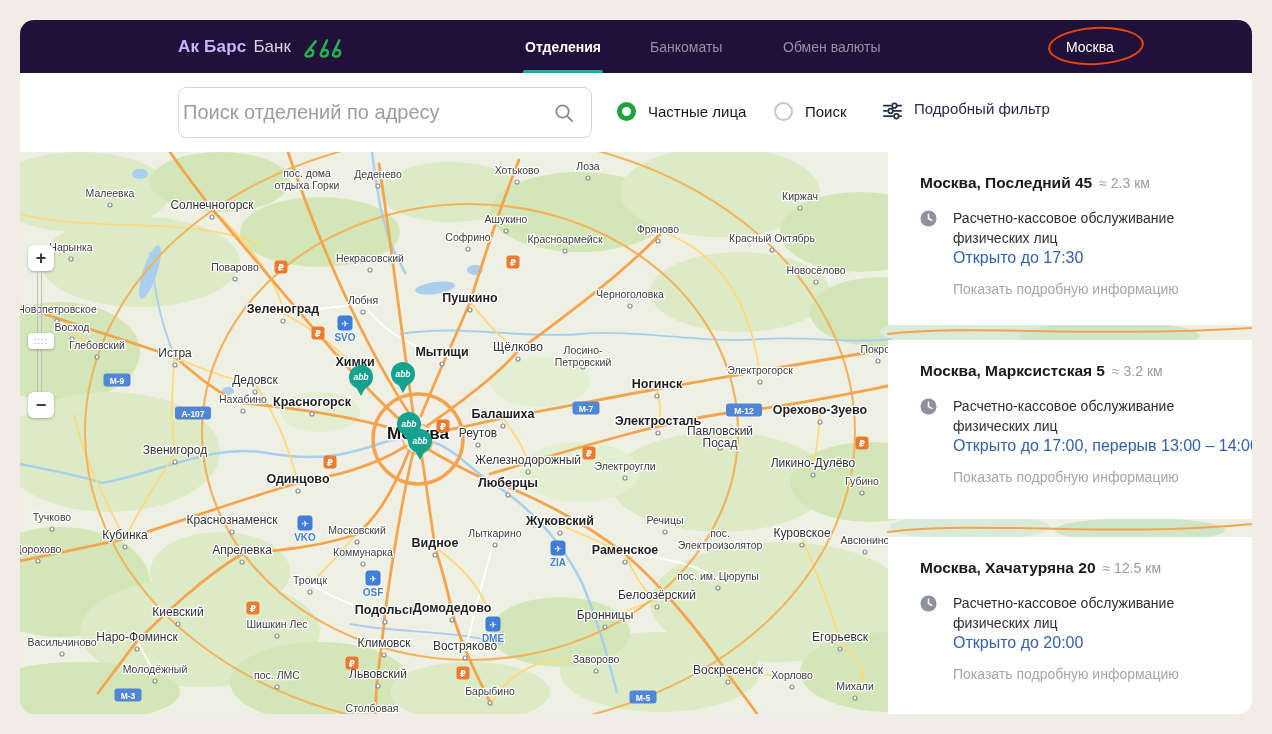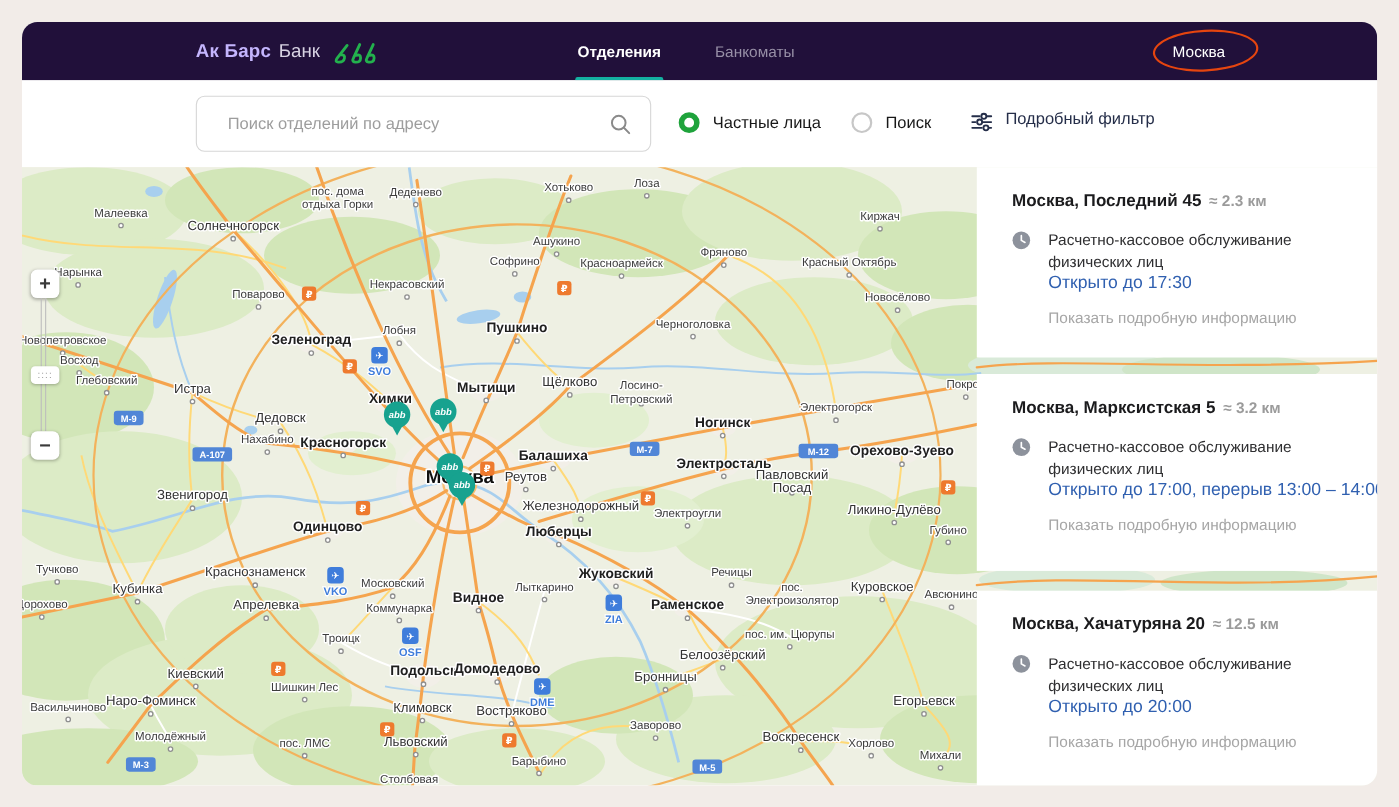--- a/index.html
+++ b/index.html
@@ -20,21 +20,21 @@
   .tab{position:absolute;top:0;height:53px;display:flex;align-items:center;font-size:14px;color:#978fa6;cursor:pointer}
   .tab.active{color:#fff;font-weight:700}
   .tab.active::after{content:'';position:absolute;left:-2px;right:-2px;bottom:0;height:3px;background:var(--accent-teal);border-radius:2px 2px 0 0}
   .tab0{left:505px}.tab1{left:630px}.tab2{left:763px}
   .city{position:absolute;left:1046px;top:0;height:53px;display:flex;align-items:center;font-size:14px;color:#fff;cursor:pointer}
   .city-ellipse{position:absolute;left:1028px;top:7px;width:96px;height:38px;border:2.5px solid var(--annotation-red);border-radius:50%;transform:rotate(-3deg);pointer-events:none}
 
   
   .toolbar{position:relative;height:79px;background:#fff}
   .search-box{position:absolute;left:158px;top:14px;width:414px;height:51px;border:1px solid #d6d6d6;border-radius:8px;display:flex;align-items:center;background:#fff}
-  .search-box input{border:none;outline:none;flex:1;margin-left:26px;font-size:15px;color:#3b82f6;font-family:inherit;background:transparent}
+  .search-box input{border:none;outline:none;flex:1;margin-left:2px;font-size:20px;color:#3b82f6;font-family:inherit;background:transparent}
   .search-box input::placeholder{color:#9d9d9d}
   .search-ico{width:20px;height:20px;margin-right:17px;flex:0 0 auto}
   .radio{position:absolute;top:29px;display:flex;align-items:center;font-size:15px;color:#181818;cursor:pointer}
   .radio .rdot{width:19px;height:19px;border-radius:50%;background:#fff;margin-right:12px;flex:0 0 auto}
   .radio.sel .rdot{border:5.5px solid var(--radio-green)}
   .radio.unsel .rdot{border:2px solid #c7c7c7}
   .radio0{left:597px}.radio1{left:754px}
   .filter{position:absolute;left:862px;top:27px;display:flex;cursor:pointer}
   .filter svg{width:21px;height:21px}
   .filter-label{margin-left:11px;font-size:15px;color:#252e49;font-weight:500}
@@ -63,21 +63,21 @@
   .zoom-out{left:8px;top:240px}
   .ztrack{position:absolute;left:17px;top:119px;width:5px;height:121px;border-left:1.5px solid #bdbdbd;border-right:1.5px solid #bdbdbd;cursor:pointer}
   .zhandle{position:absolute;left:8px;top:181px;width:26px;height:16px;background:#fff;border-radius:4px;box-shadow:0 1px 3px rgba(0,0,0,.28);display:flex;align-items:center;justify-content:center;font-size:9px;letter-spacing:1px;color:#9a9a9a;cursor:grab;user-select:none}
 
   
   .card{position:absolute;left:868px;width:364px;background:#fff;padding:22px 18px 0 32px;cursor:pointer}
   .card.c0{top:0;height:173px}
   .card.c1{top:188px;height:179px}
   .card.c2{top:385px;height:177px}
   .card-title{font-size:15.5px;font-weight:700;color:#1b1b1d}
-  .dist{font-weight:700;color:#9b9b9b;font-size:14px;margin-left:7px}
+  .dist{font-weight:400;color:#9b9b9b;font-size:14px;margin-left:7px}
   .svc-row{display:flex;margin-top:16px}
   .clock{flex:0 0 auto;width:17px;height:17px;margin-top:2px}
   .svc-txt{margin-left:16px}
   .svc-main{font-size:14px;color:#2f2f31;line-height:20px;width:250px}
   .hours{font-size:16px;color:var(--link-blue);line-height:20px;white-space:nowrap}
   .more{margin-left:33px;margin-top:13px;font-size:14px;color:#a6a6a6}
 </style>
 </head>
 <body>
 
@@ -91,20 +91,23 @@
         <path d="M19,5 L8,19 Q5,23 9,23.5 Q15,24 16,19.5 Q17,15 12,15.5"></path>
         <path d="M33,4 L26,19 Q24,23 28,23.5 Q34,24 34,19 Q34,14.5 29,16"></path>
         <path d="M48,4 L41,19 Q39,23 43,23.5 Q49,24 49,19 Q49,14.5 44,16"></path>
       </svg>
     </div>
     <div class="tab tab0 active">
         <span>Отделения</span>
       </div>
     <div class="tab tab1">
         <span>Банкоматы</span>
+      </div>
+    <div class="tab tab2">
+        <span>Обмен валюты</span>
       </div>
     <div class="city">
         <span>Москва</span>
       </div>
     <div class="city-ellipse"></div>
   </div>
 
   <div class="toolbar">
     <div class="search-box">
       <input type="text" placeholder="Поиск отделений по адресу" style="">

